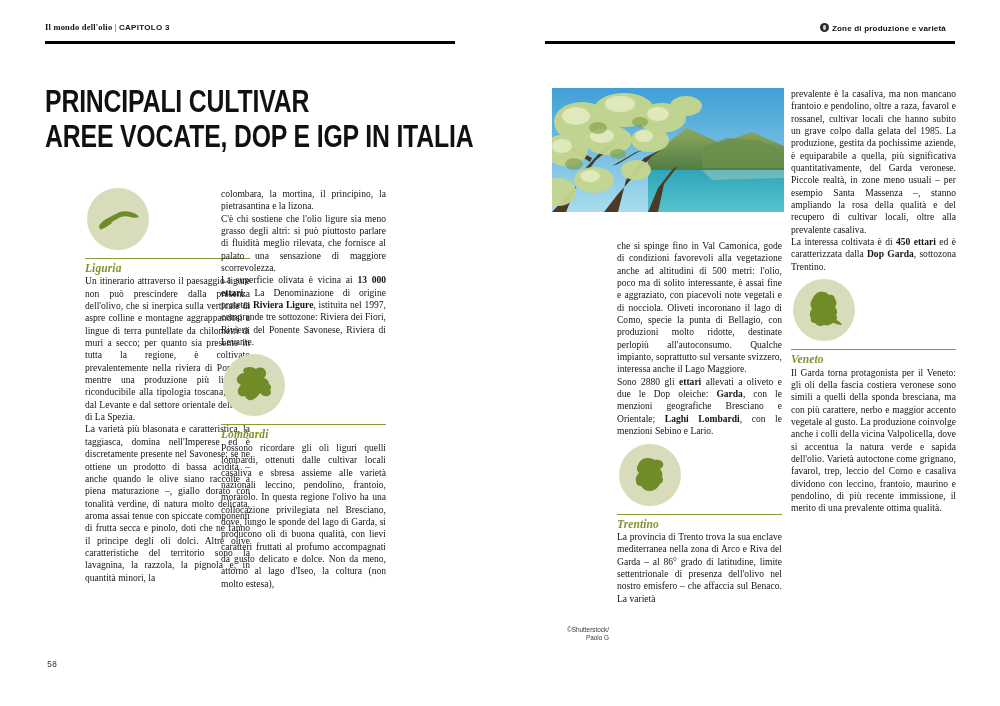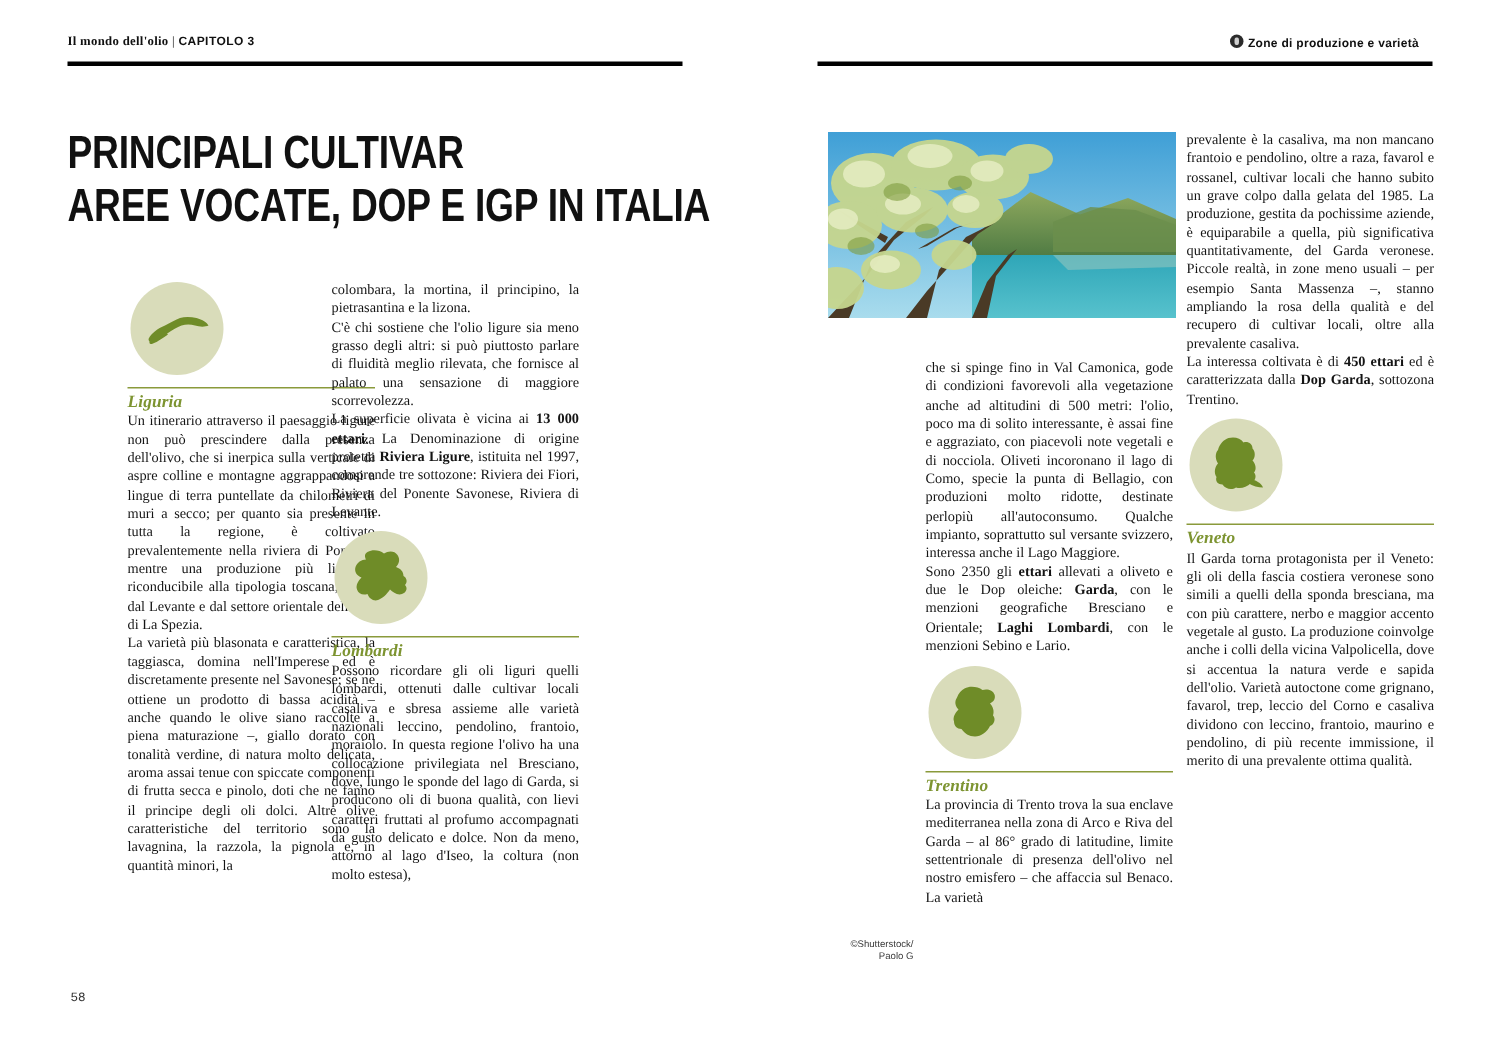--- a/index.html
+++ b/index.html
@@ -306,21 +306,21 @@
     </svg>
   </div>
   <div class="photo-credit">
     <div>©Shutterstock/</div>
     <div>Paolo G</div>
   </div>
 
   <div class="col" id="col3">
     <div style="height:152px"></div>
     <p>che si spinge fino in Val Camonica, gode di condizioni favorevoli alla vegetazione anche ad altitudini di 500 metri: l'olio, poco ma di solito interessante, è assai fine e aggraziato, con piacevoli note vegetali e di nocciola. Oliveti incoronano il lago di Como, specie la punta di Bellagio, con produzioni molto ridotte, destinate perlopiù all'autoconsumo. Qualche impianto, soprattutto sul versante svizzero, interessa anche il Lago Maggiore.</p>
-    <p><span>Sono 2350 gli </span><b>ettari</b><span> allevati a oliveto e due le Dop oleiche: </span><b>Garda</b><span>, con le menzioni geografiche Bresciano e Orientale; </span><b>Laghi Lombardi</b><span>, con le menzioni Sebino e Lario.</span></p>
+    <p><span>Sono 2880 gli </span><b>ettari</b><span> allevati a oliveto e due le Dop oleiche: </span><b>Garda</b><span>, con le menzioni geografiche Bresciano e Orientale; </span><b>Laghi Lombardi</b><span>, con le menzioni Sebino e Lario.</span></p>
 
     <div class="region-block">
       <span class="region-mark">
         <svg width="62" height="62" viewBox="0 0 62 62">
           <path d="M24 15 C28 13 33 14 36 16 C39 15 43 16 44 19 C45 22 43 24 41 25 C43 27 44 30 43 33 C45 35 44 39 41 40 C39 44 35 47 31 47 C27 47 24 45 22 42 C19 42 17 40 17 37 C16 34 18 31 20 29 C18 27 17 24 19 21 C20 18 22 16 24 15 Z" fill="#6f8c28"></path>
         </svg>
       </span>
       <div class="region-rule"></div>
       <div class="region-name">Trentino</div>
     </div>

